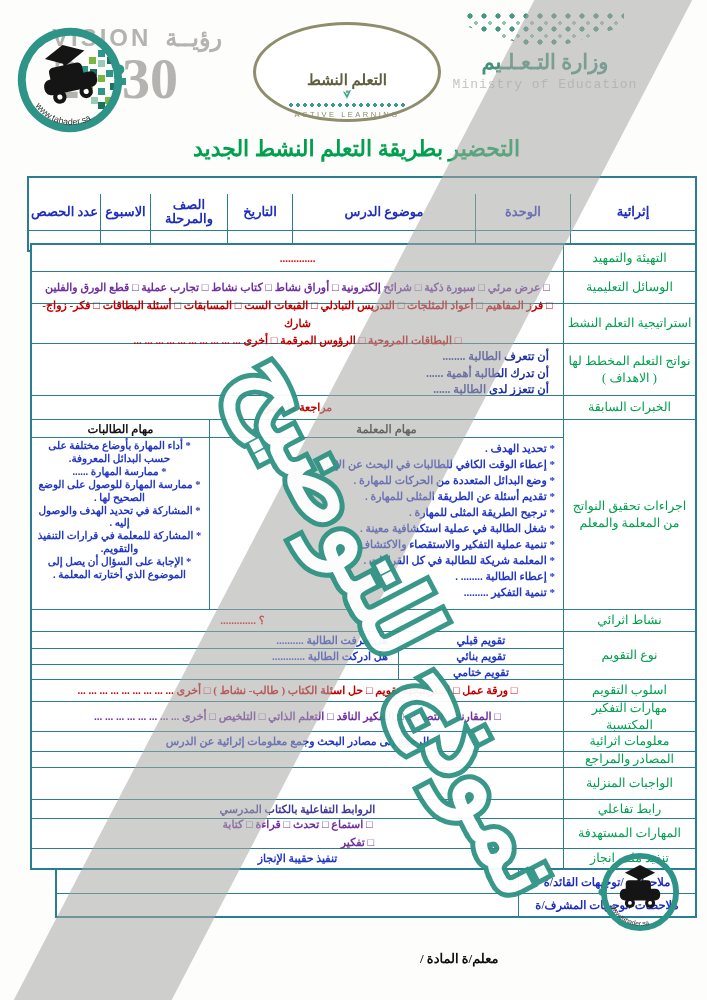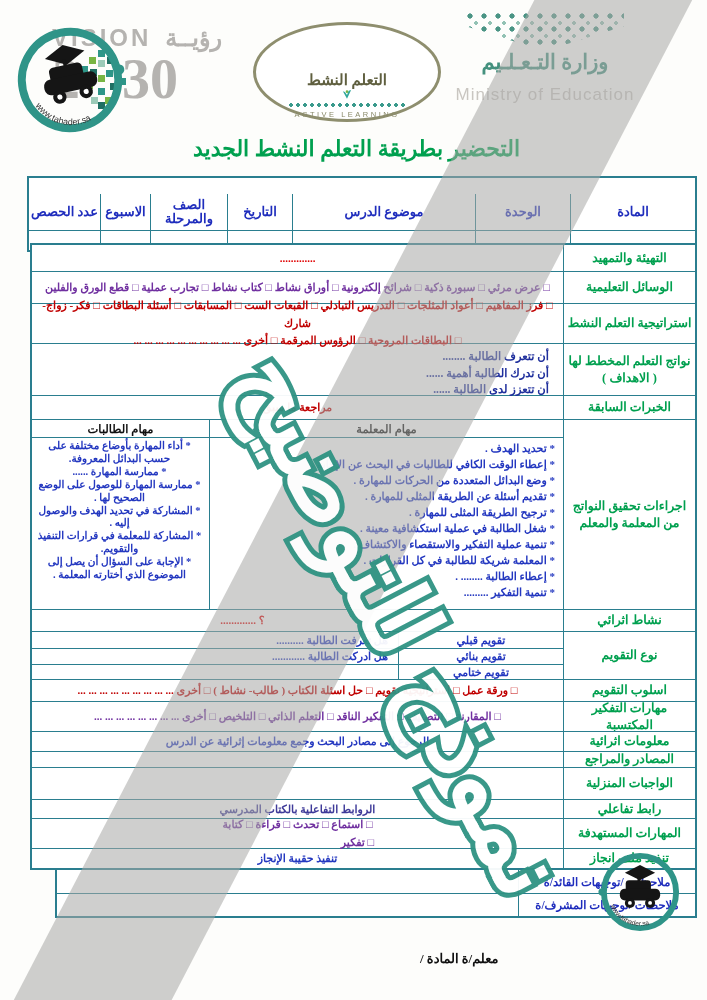--- a/index.html
+++ b/index.html
@@ -23,21 +23,21 @@
       background-image:radial-gradient(circle at 3px 3px,#3a9a8c 1.7px,transparent 2.1px);
       background-size:7px 6px;}
   .alogo .en{color:#8a8a6a;font-size:7.5px;letter-spacing:2.5px;font-family:"Liberation Sans",sans-serif;margin-top:3px;}
   .mlogo{position:absolute;left:440px;top:12px;width:210px;z-index:1;text-align:center;}
   .mlogo .mdots{margin:0 auto;width:158px;height:34px;
       background-image:radial-gradient(circle at 4px 4px,#4a9484 2.4px,transparent 2.8px),
                        radial-gradient(circle at 10px 11px,#93c2b4 1.7px,transparent 2.1px);
       background-size:14px 13px;
       clip-path:polygon(0 0,100% 0,100% 42%,60% 100%,40% 100%,0 42%);}
   .mlogo .ar{color:var(--mteal);font-size:21px;font-weight:700;margin-top:6px;line-height:1;}
-  .mlogo .en{color:#c9c6c1;font-size:17px;font-family:Liberation Sans, sans-serif;margin-top:12px;letter-spacing:1px;}
+  .mlogo .en{color:#c9c6c1;font-size:13px;font-family:Liberation Mono, monospace;margin-top:4px;letter-spacing:1px;}
 
   
   .title{position:absolute;top:136px;left:3px;width:100%;text-align:center;color:var(--green);
          font-size:22px;font-weight:700;z-index:2;}
 
   
   .tbl{position:absolute;border:2.5px solid var(--border);background:#fff;z-index:2;box-sizing:border-box;}
   .info{left:27px;top:176px;width:670px;}
   .info .hrow,.info .drow{display:flex;direction:rtl;}
   .info .hrow>div{border-left:1px solid var(--border);display:flex;align-items:center;justify-content:center;
@@ -46,21 +46,21 @@
   .info .drow{border-top:1px solid var(--border);}
   .info .drow>div{border-left:1px solid var(--border);height:19px;display:flex;align-items:center;justify-content:center;
         font-size:11px;font-weight:700;box-sizing:border-box;}
   .info .drow>div:last-child{border-left:none;}
   .c0{width:125px;} .c1{width:95px;} .c2{width:183px;} .c3{width:65px;} .c4{width:77px;} .c5{width:50px;} .c6{flex:1;}
 
   .bodyt{left:30px;top:243px;width:667px;}
   .r{display:flex;direction:rtl;border-top:1px solid var(--border);box-sizing:border-box;}
   .r:first-child{border-top:none;}
   .lbl{width:132px;border-left:1px solid var(--border);display:flex;align-items:center;justify-content:center;
-       text-align:center;color:var(--green);font-weight:700;font-size:12.5px;line-height:1.3;padding:1px 3px;box-sizing:border-box;}
+       text-align:center;color:var(--green);font-weight:400;font-size:12.5px;line-height:1.3;padding:1px 3px;box-sizing:border-box;}
   .cell{flex:1;min-width:0;position:relative;box-sizing:border-box;}
   .cen{display:flex;align-items:center;justify-content:center;height:100%;text-align:center;
        font-weight:700;font-size:11px;line-height:1.5;padding:0 8px;}
   .redtxt{color:var(--red);} .dred{color:var(--dotsred);} .purp{color:var(--purple);}
   .bluetxt{color:#2438c0;}
   .twoline{flex-direction:column;justify-content:center;line-height:1.6;}
   .outl{padding:4px 14px 0 6px;}
   .outl div{color:var(--navy);font-weight:700;font-size:11.5px;line-height:16.5px;text-align:right;direction:rtl;}
 
   .proc{display:flex;direction:rtl;height:100%;}
@@ -148,21 +148,21 @@
   <div class="mlogo">
     <div class="mdots"></div>
     <div class="ar" dir="rtl">وزارة التـعـلـيم</div>
     <div class="en">Ministry of Education</div>
   </div>
 
   <div class="title" dir="rtl">التحضير بطريقة التعلم النشط الجديد</div>
 
   <div class="tbl info">
     <div class="hrow">
-      <div class="c0">المادة</div>
+      <div class="c0">إثرائية</div>
       <div class="c1">الوحدة</div>
       <div class="c2">موضوع الدرس</div>
       <div class="c3">التاريخ</div>
       <div class="c4">الصف والمرحلة</div>
       <div class="c5">الاسبوع</div>
       <div class="c6">عدد الحصص</div>
     </div>
     <div class="drow">
       <div class="c0 dred">......</div>
       <div class="c1"></div>

